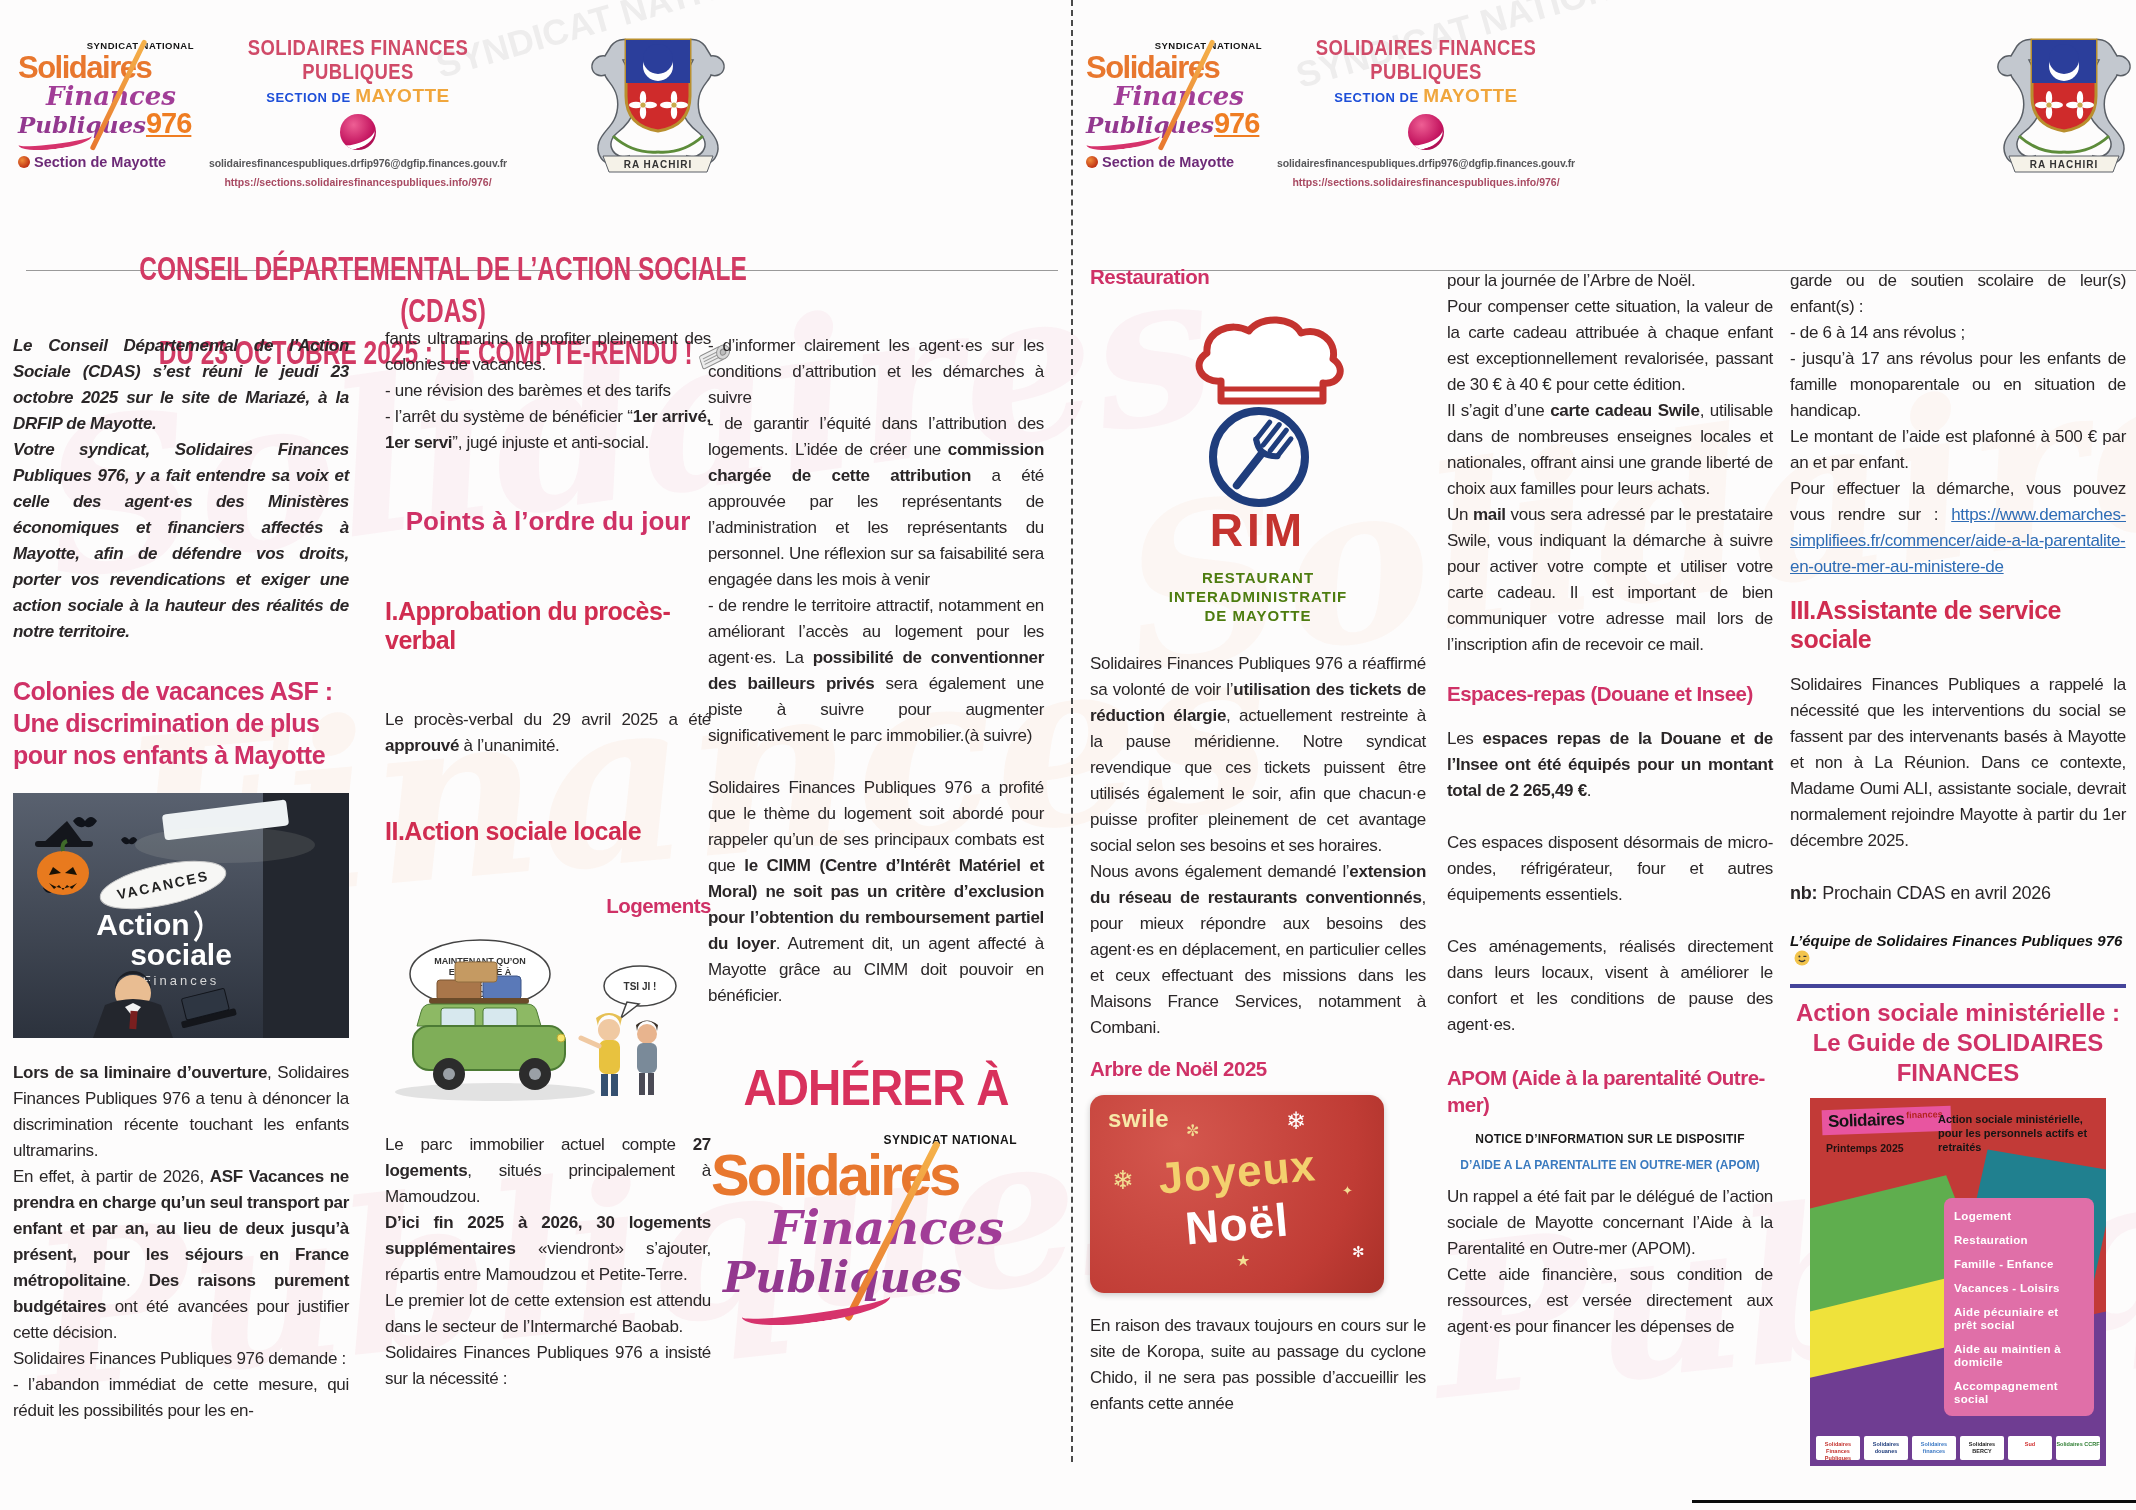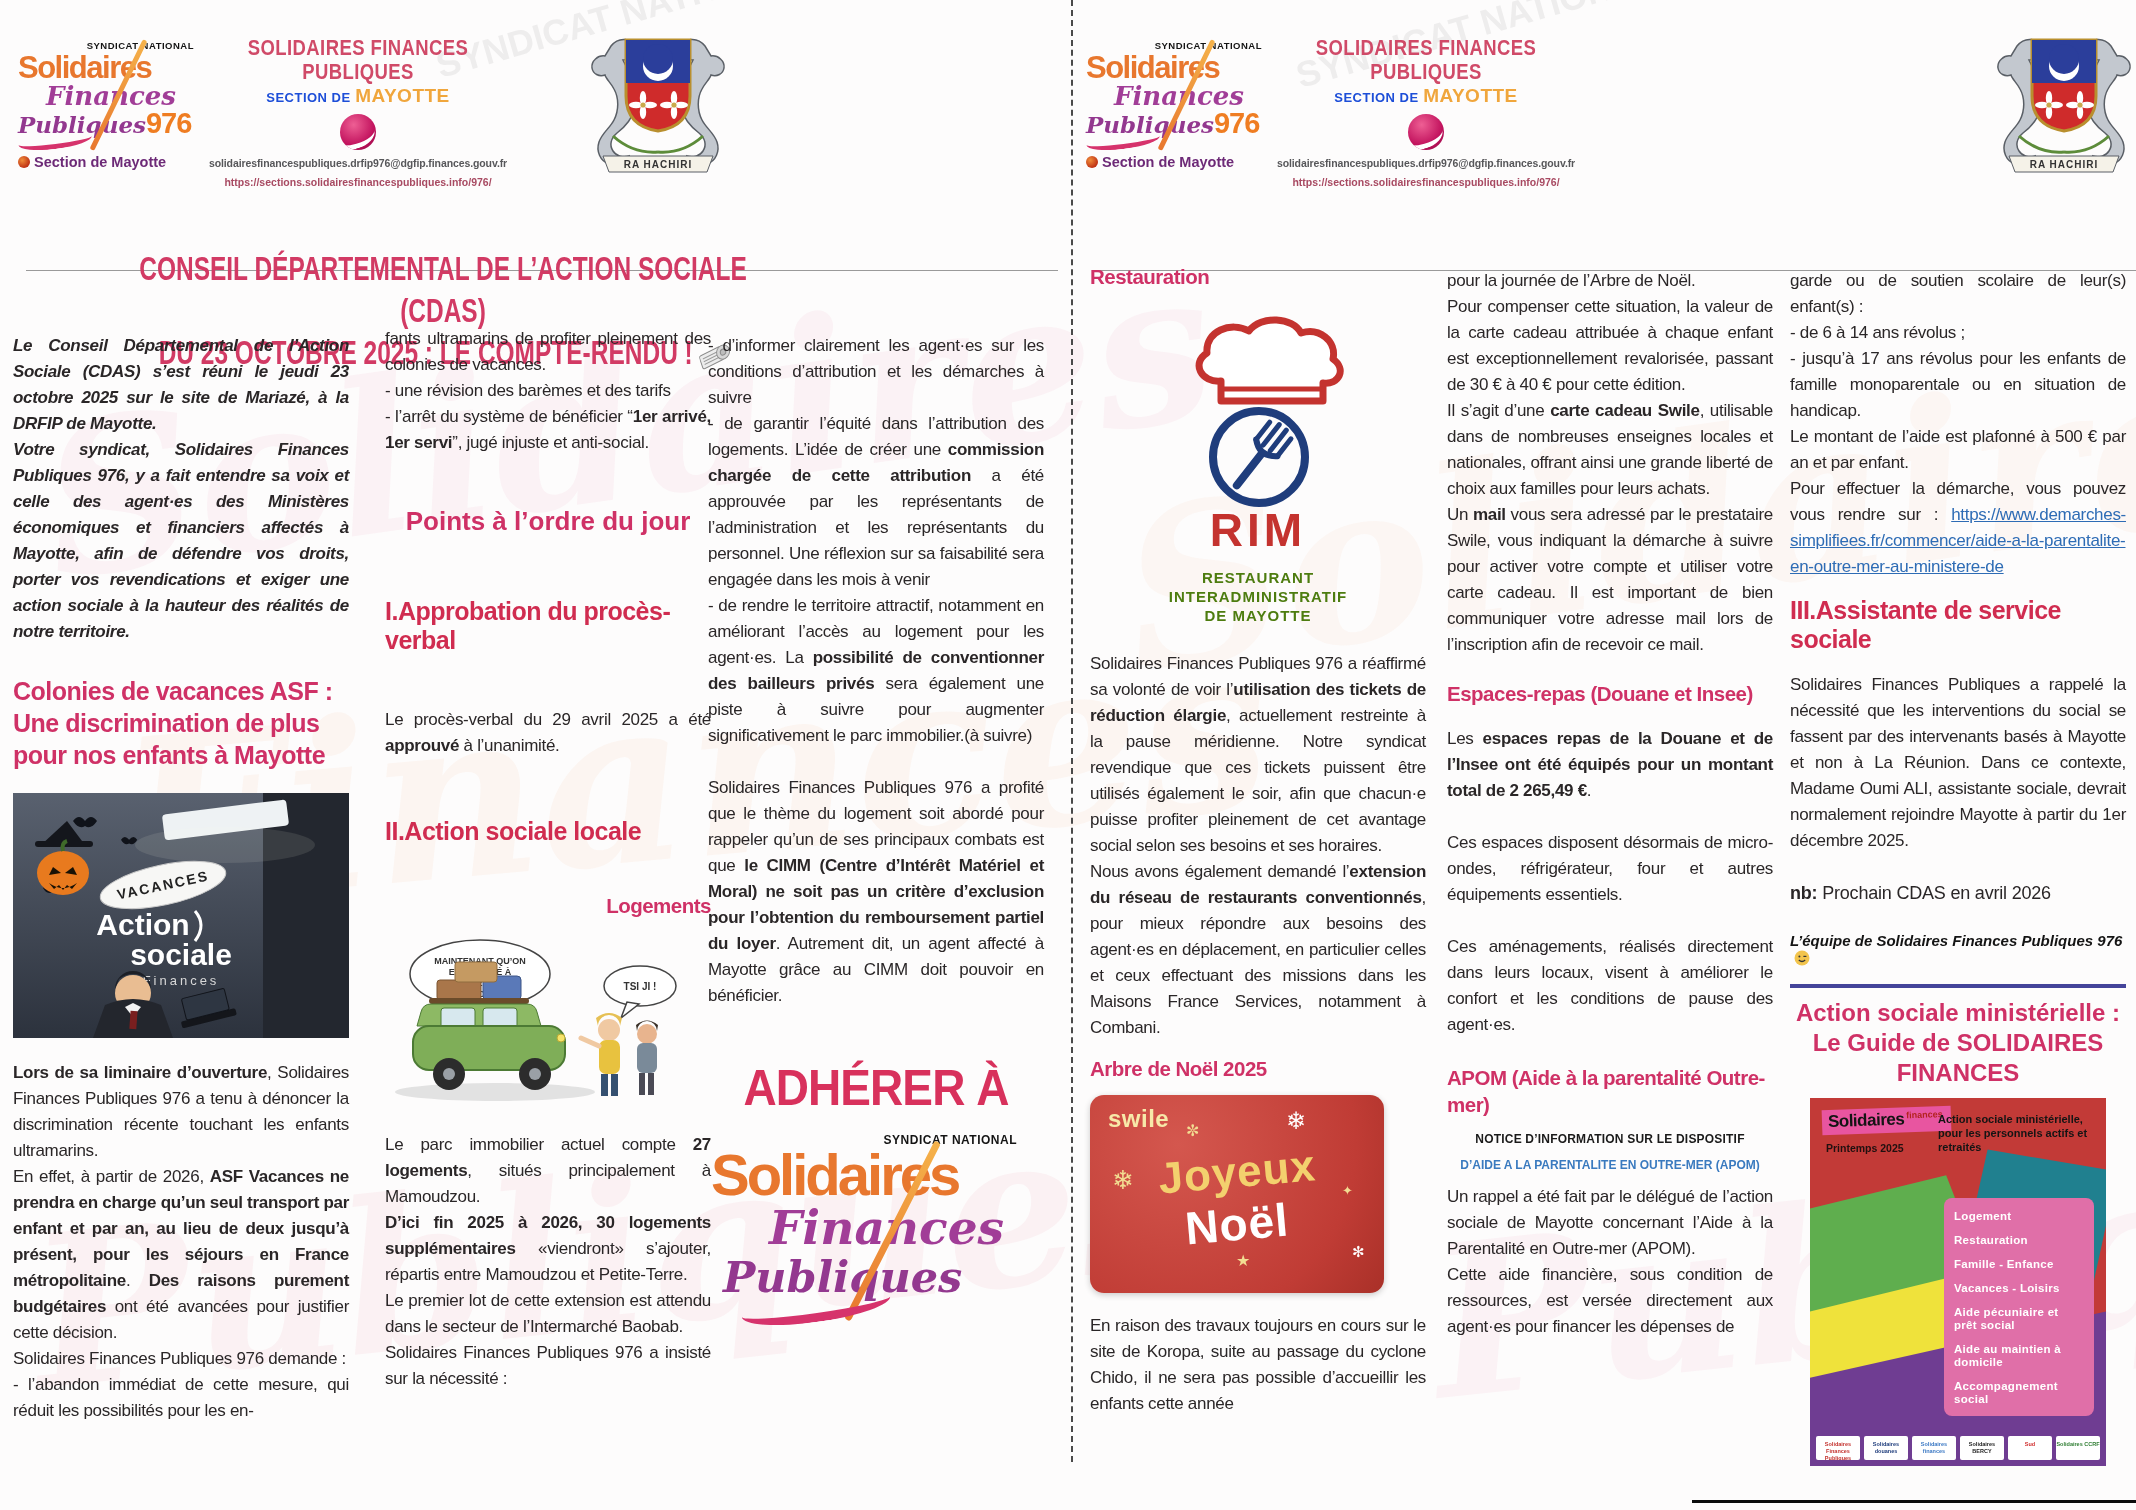--- a/index.html
+++ b/index.html
@@ -24,21 +24,21 @@
   .page-right{left:1068px;width:1068px;}
 
   
   .hdr{position:absolute;top:30px;left:13px;width:1050px;height:200px;}
   .hlogo{position:absolute;left:5px;top:10px;width:180px;}
   .hlogo-syn{font-size:9.5px;font-weight:bold;letter-spacing:.5px;color:#141414;text-align:right;padding-right:4px;}
   .hlogo-swoosh{position:absolute;left:98px;top:-6px;width:5px;height:122px;background:linear-gradient(#f5b24a,#e8772e);transform:rotate(26deg);border-radius:3px;}
   .hlogo-l1{font-size:31px;font-weight:900;color:#e8772e;letter-spacing:-1.5px;line-height:30px;margin-top:2px;}
   .hlogo-l2{font-family:"DejaVu Serif",serif;font-style:italic;font-weight:bold;font-size:26px;color:#a13d97;line-height:27px;margin-left:28px;}
   .hlogo-l3{font-family:"DejaVu Serif",serif;font-style:italic;font-weight:bold;font-size:23px;color:#93388f;line-height:26px;}
-  .hlogo-l3 .num{font-family:"Liberation Sans",sans-serif;font-style:normal;font-weight:900;font-size:29px;color:#ef7d22;letter-spacing:-1px;}
+  .hlogo-l3 .num{font-family:"Liberation Sans",sans-serif;font-style:normal;font-weight:900;font-size:29px;color:#ef7d22;letter-spacing:-1px;text-decoration:underline;}
   .hlogo-curve{width:74px;height:12px;border-bottom:5px solid #d6336c;border-radius:50%;transform:rotate(-7deg);margin-top:-6px;}
   .hlogo-sec{font-size:14.5px;font-weight:bold;color:#6d2a77;margin-top:5px;white-space:nowrap;}
   .dot{display:inline-block;width:12px;height:12px;border-radius:50%;background:radial-gradient(circle at 35% 35%, #f08c3a, #c03315 70%);margin-right:4px;vertical-align:-1px;}
   .hcenter{position:absolute;left:170px;top:6px;width:350px;text-align:center;}
   .htitle{font-size:22px;font-weight:900;color:#d04a68;line-height:24px;transform:scaleX(0.84);transform-origin:50% 50%;letter-spacing:.5px;}
   .hsub{margin-top:1px;}
   .hsub .s1{font-size:13px;color:#1d4ed8;font-weight:900;letter-spacing:.5px;}
   .hsub .s2{font-size:19px;color:#f0a63c;font-weight:900;letter-spacing:.5px;}
   .hsphere{width:36px;height:36px;border-radius:50%;margin:7px auto 7px;background:radial-gradient(circle at 38% 30%, #ee5f94, #c2135e 60%, #8e0b44);position:relative;overflow:hidden;}
   .hsphere::after{content:"";position:absolute;left:-7px;bottom:1px;width:42px;height:22px;border-bottom:5px solid #fff;border-radius:50%;transform:rotate(-16deg);}

